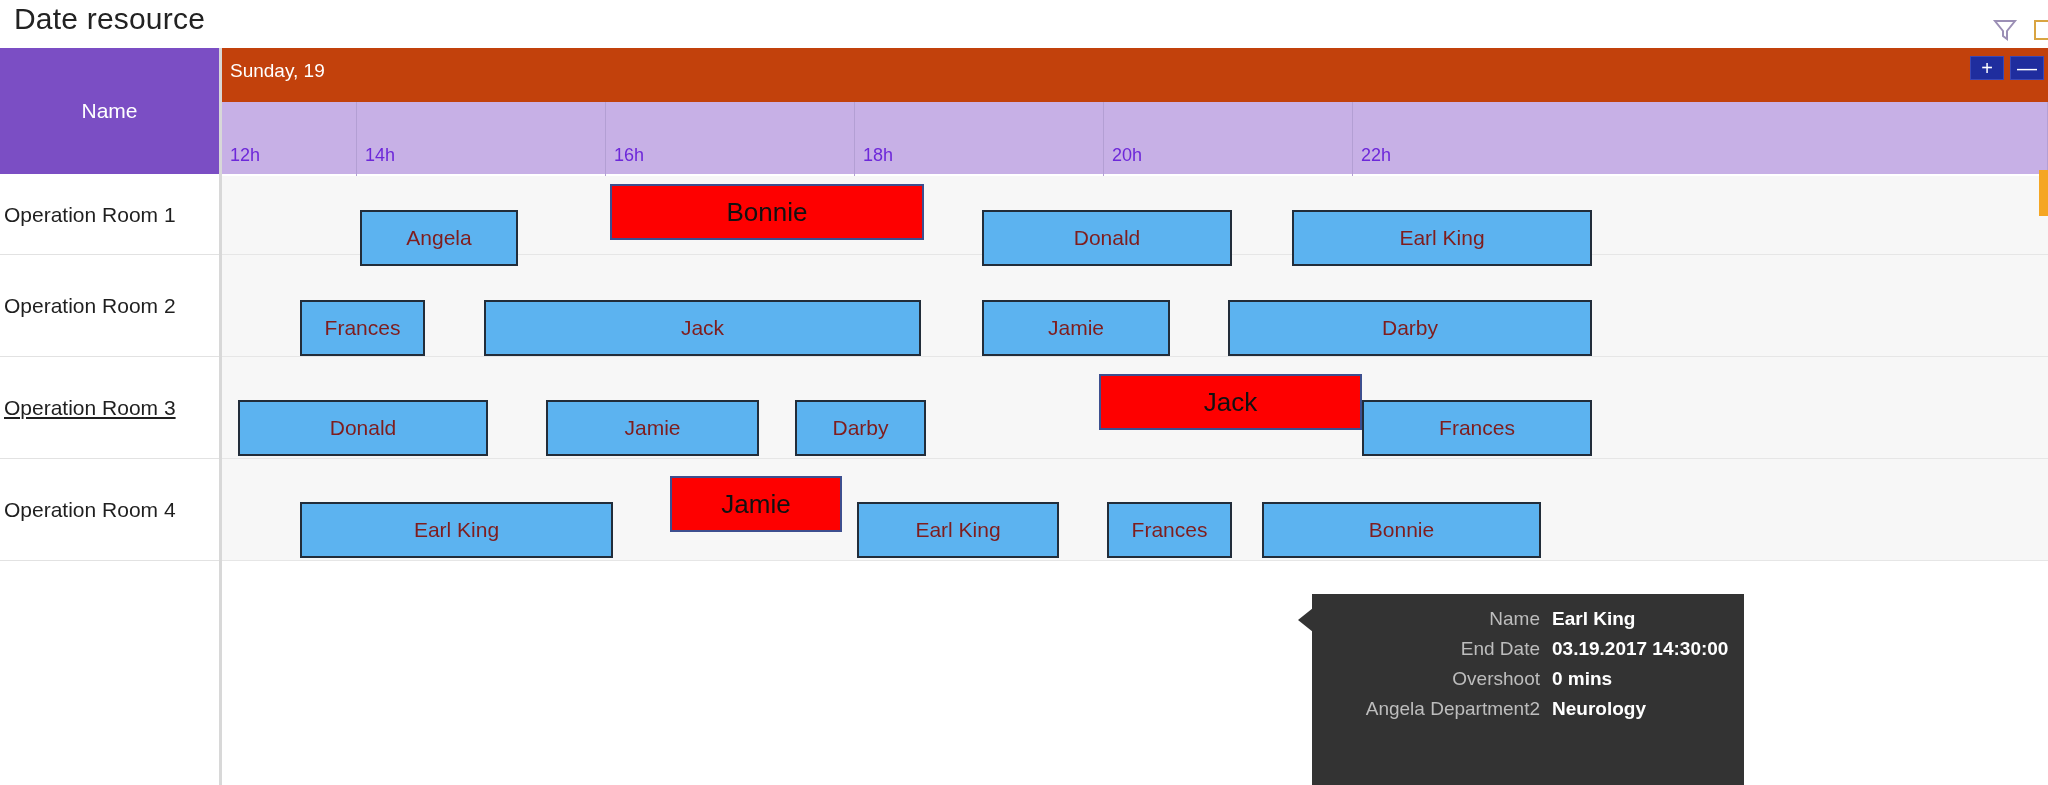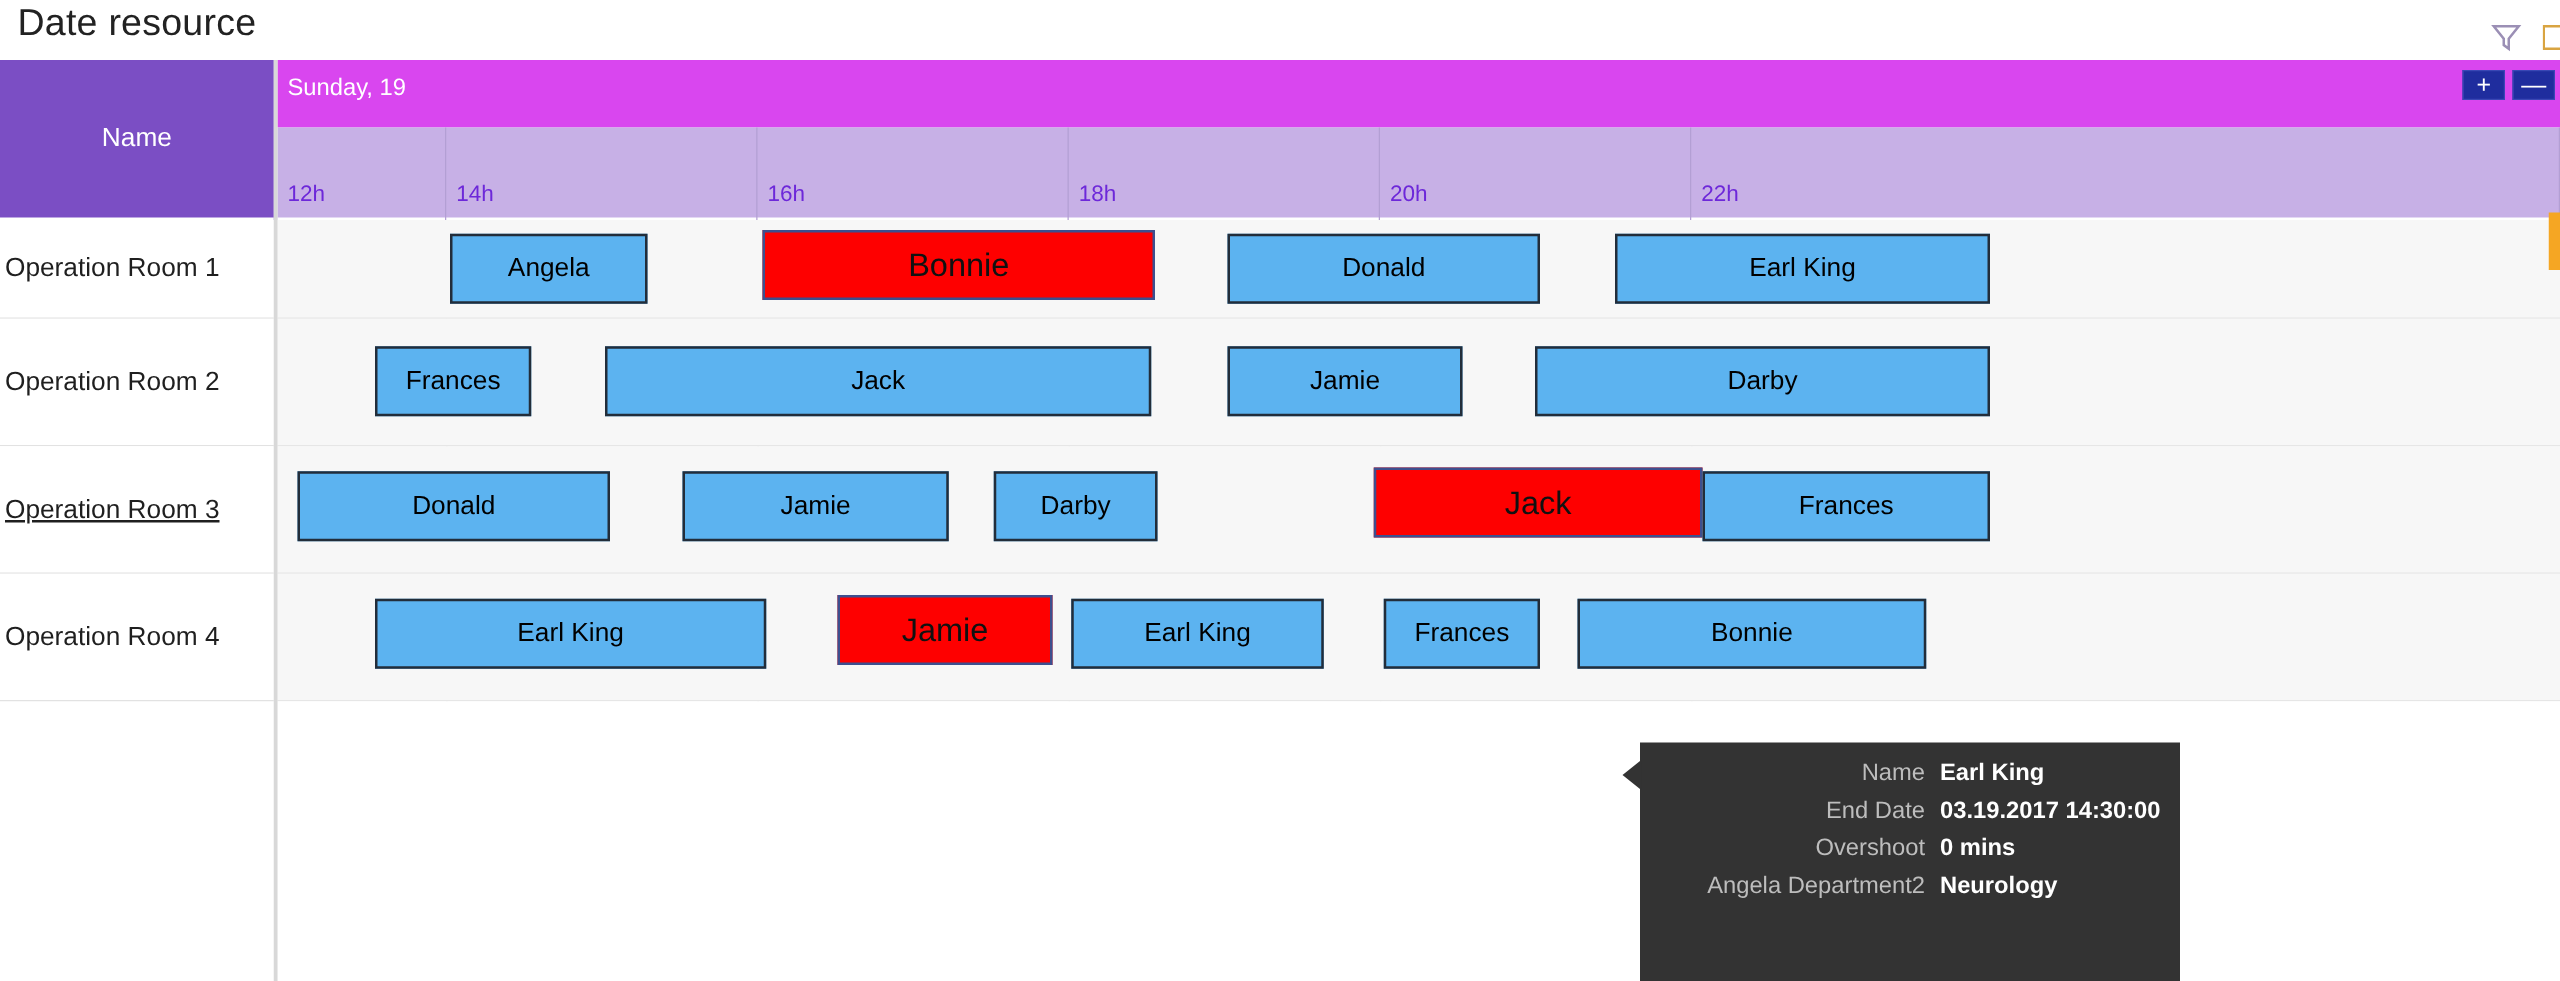--- a/index.html
+++ b/index.html
@@ -60,21 +60,21 @@
   
   .col-sep {
     position: absolute; left: 219px; top: 0;
     width: 3px; height: 737px; background: #d8d8d8; z-index: 6;
   }
 
   
   .tl-header-top {
     position: absolute; left: 222px; top: 0;
     width: 1826px; height: 54px;
-    background: #d946ef;
+    background: #c2410c;
     color: #ffffff;
   }
   .tl-header-top .daylabel {
     position: absolute; left: 8px; top: 12px;
     font-size: 19px;
   }
   .zoom-btns {
     position: absolute; right: 4px; top: 8px;
     display: flex; gap: 6px;
   }
@@ -125,21 +125,21 @@
   .task {
     position: absolute;
     height: 56px;
     display: flex; align-items: center; justify-content: center;
     font-size: 21px;
     border: 2px solid #222d3a;
     cursor: pointer;
     overflow: hidden;
     white-space: nowrap;
   }
-  .task.normal { background: #5cb3f0; color: #000000; }
+  .task.normal { background: #5cb3f0; color: #7f1d1d; margin-top: 23px; }
   .task.alert  { background: #fe0000; color: #111111; border-color: #3d4f8f; font-size: 26px; }
 
   
   .edge-orange {
     position: absolute; right: 0; top: 122px;
     width: 9px; height: 46px;
     background: #f5a623; z-index: 8;
   }
 
   

